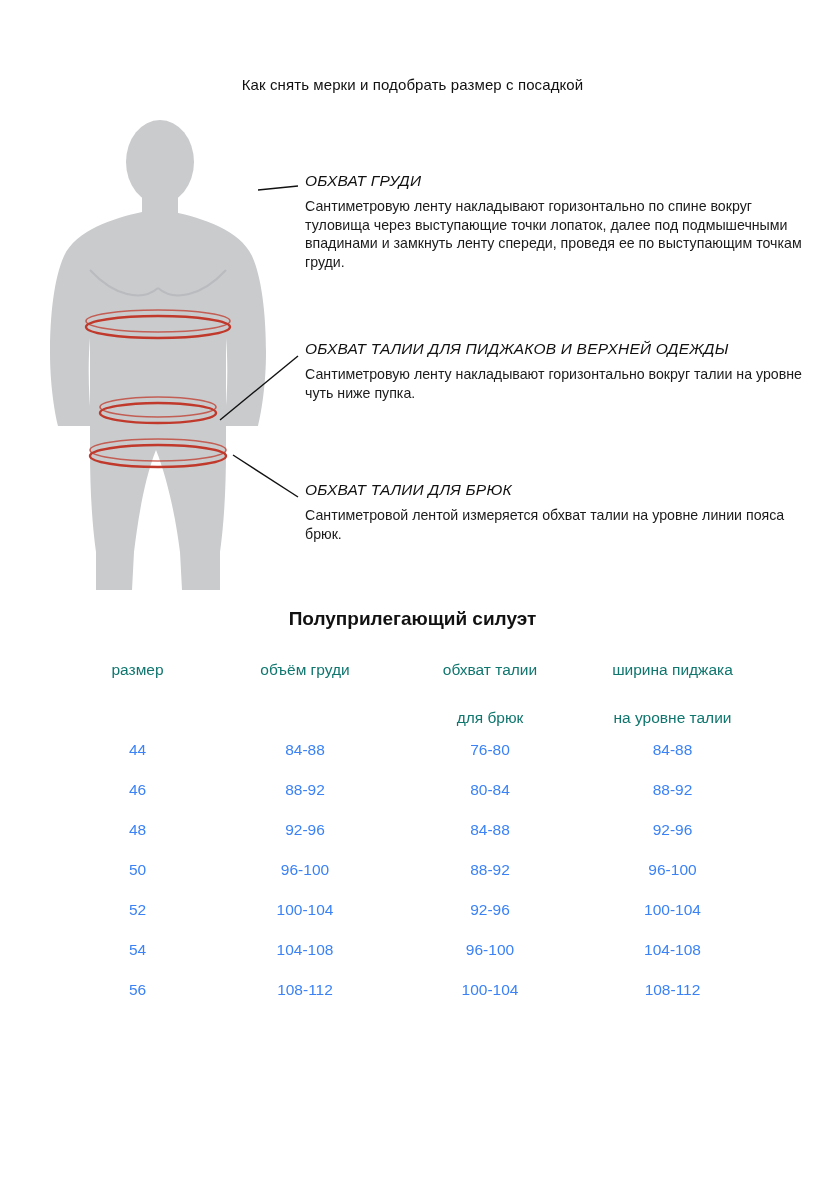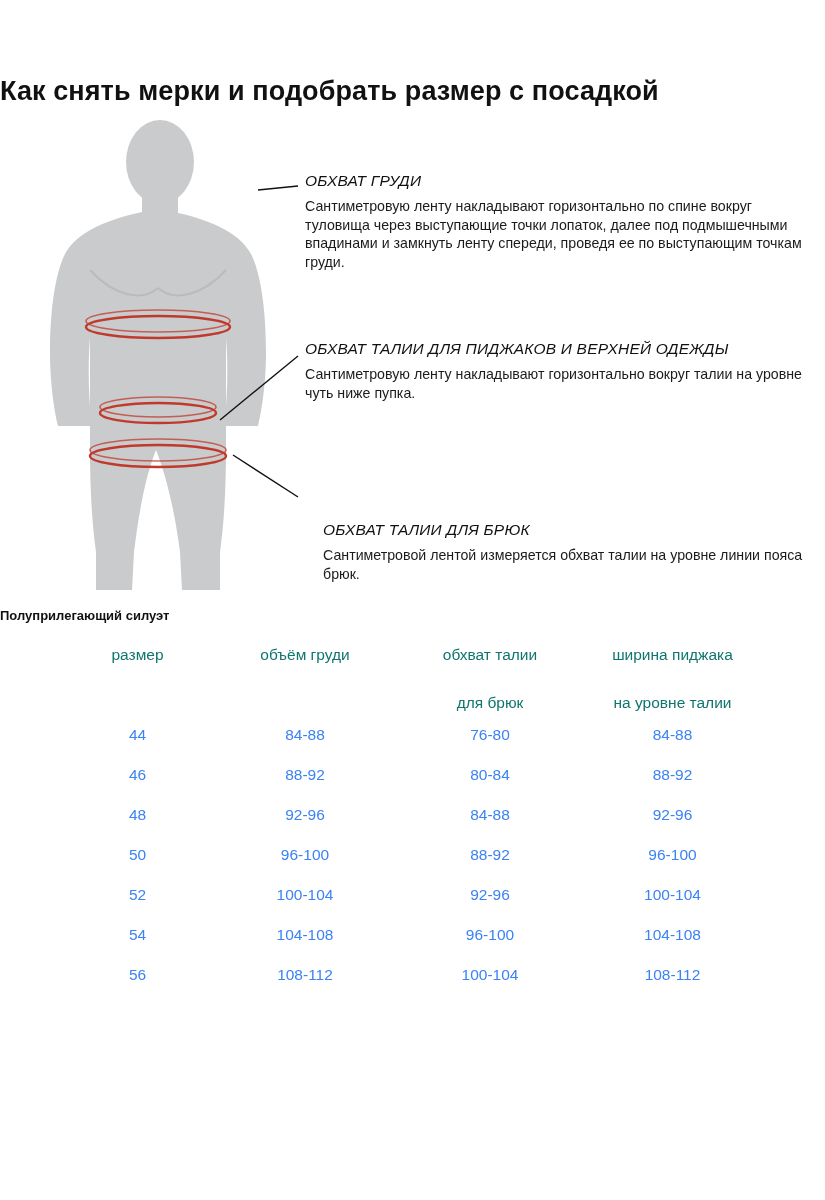--- a/index.html
+++ b/index.html
@@ -16,22 +16,23 @@
     color: #1a1a1a;
     overflow: hidden;
   }
 
   
   #main-title {
     position: absolute;
     top: 76px;
     left: 0;
     width: 825px;
-    font-size: 27px;
-    font-weight: bold;
+    text-align: center;
+    font-size: 15px;
+    font-weight: normal;
     letter-spacing: 0.1px;
     color: #111;
   }
 
   
   #figure-area {
     position: absolute;
     top: 120px;
     left: 30px;
     width: 300px;
@@ -50,42 +51,43 @@
   }
   .callout-body {
     font-size: 14.2px;
     color: #1b1b1b;
     line-height: 1.32;
     margin-top: 7px;
   }
 
   #callout-chest { top: 172px; left: 305px; width: 500px; }
   #callout-waist-jacket { top: 340px; left: 305px; width: 510px; }
-  #callout-waist-trousers { top: 481px; left: 323px; width: 500px; margin-top: 40px; }
+  #callout-waist-trousers { top: 481px; left: 305px; width: 500px; }
 
   
   #connectors {
     position: absolute;
     top: 0; left: 0;
     width: 825px; height: 620px;
     pointer-events: none;
   }
 
   
   #table-section {
     position: absolute;
     top: 608px;
     left: 0;
     width: 825px;
   }
   #silhouette-title {
-    font-size: 13px;
+    text-align: center;
+    font-size: 19px;
     font-weight: bold;
     color: #111;
-    margin-bottom: 20px;
+    margin-bottom: 28px;
   }
   table.size-table {
     border-collapse: collapse;
     margin: 0 auto;
     width: 700px;
   }
   table.size-table th {
     font-weight: normal;
     font-size: 15.5px;
     color: #0f766e;

